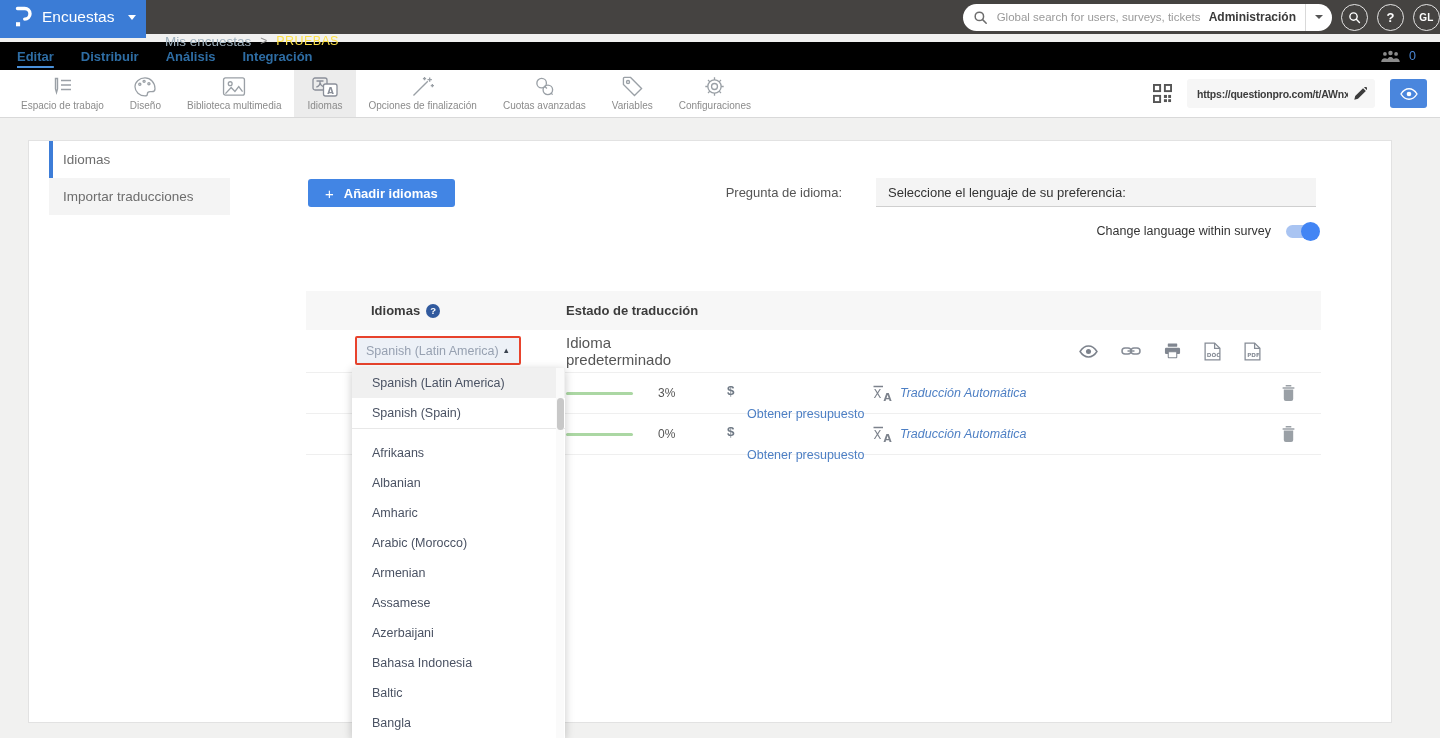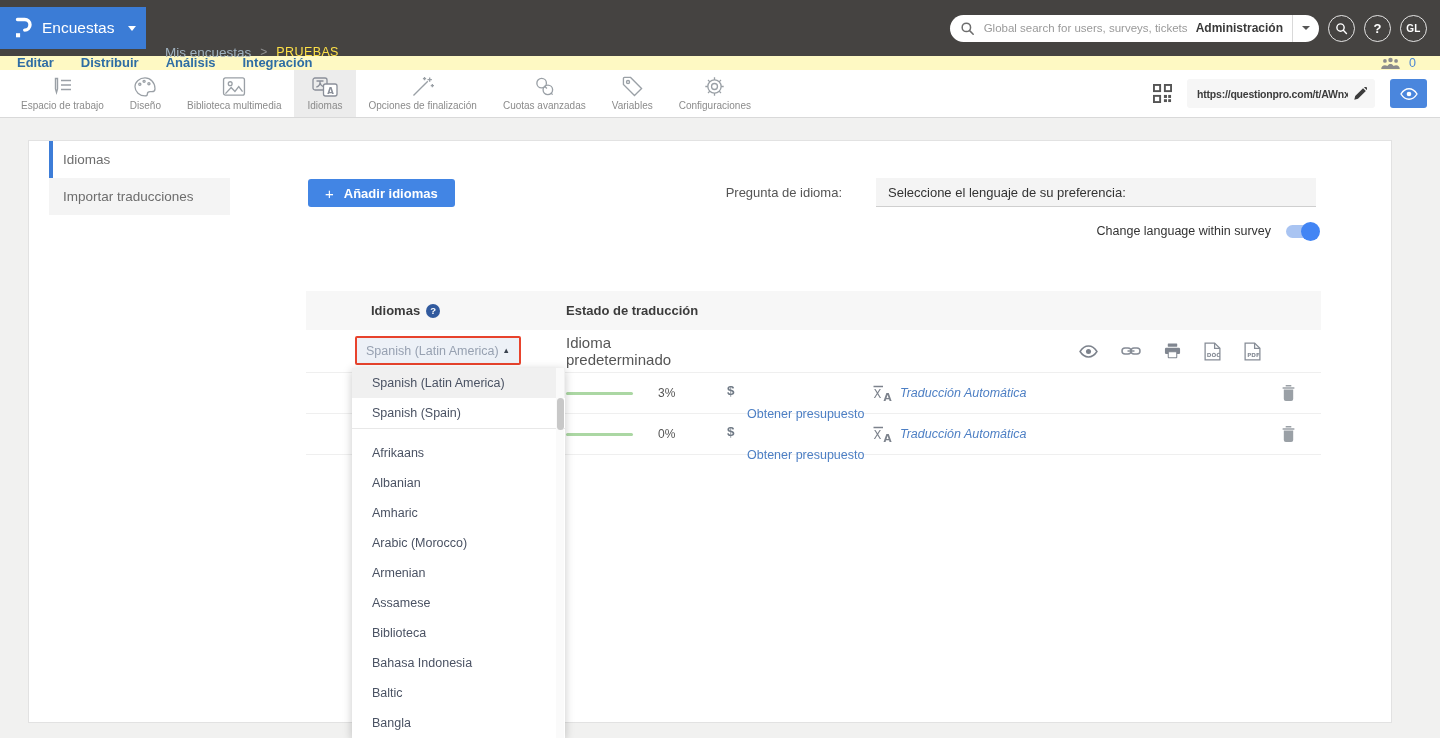--- a/index.html
+++ b/index.html
@@ -3,42 +3,42 @@
 <meta charset="utf-8">
 <style>
   html,body{margin:0;padding:0;}
   body{
     width:1440px;height:738px;position:relative;overflow:hidden;
     background:#f1f1f0;
     font-family:"Liberation Sans","DejaVu Sans",sans-serif;
     -webkit-font-smoothing:antialiased;
   }
   
-  .top-header{position:absolute;top:0;left:0;right:0;height:56px;background:#454341;display:flex;align-items:center;z-index:5;}
+  .top-header{position:absolute;top:0;left:0;right:0;height:34px;background:#454341;display:flex;align-items:center;z-index:5;}
   .logo-box{width:146px;height:42px;background:#3b7cd6;display:flex;align-items:center;gap:9px;padding-left:15px;box-sizing:border-box;cursor:pointer;}
   .product-name{color:#fff;font-size:15.5px;}
   .caret-down-white{width:0;height:0;border-left:4.5px solid transparent;border-right:4.5px solid transparent;border-top:5px solid #fff;margin-left:5px;}
   .breadcrumb{margin-left:19px;font-size:13.5px;display:flex;gap:9px;align-items:center;margin-top:48px;}
   .crumb-parent{color:#9eb0bd;}
   .crumb-sep{color:#8f8f8f;font-size:12px;}
   .crumb-current{color:#fde047;font-size:12.5px;letter-spacing:.4px;}
-  .header-right{margin-left:auto;display:flex;align-items:center;gap:9px;padding-right:13px;}
+  .header-right{margin-left:auto;display:flex;align-items:center;gap:9px;}
   .search-pill{background:#fff;border-radius:14px;height:27px;display:flex;align-items:center;overflow:hidden;}
   .search-pill .mag{margin:0 7px 0 10px;display:flex;}
   .search-input{border:none;outline:none;width:208px;font-size:11.5px;color:#333;font-family:inherit;background:transparent;}
   .search-input::placeholder{color:#9a9a9a;}
   .admin-label{font-size:12px;font-weight:bold;color:#3a3a3a;padding:0 9px 0 2px;white-space:nowrap;cursor:pointer;}
   .pill-divider{width:1px;height:27px;background:#d9d9d9;}
   .pill-caret{padding:0 9px;display:flex;align-items:center;cursor:pointer;}
   .caret-down-dark{width:0;height:0;border-left:4px solid transparent;border-right:4px solid transparent;border-top:4.5px solid #555;}
   .circle-btn{width:27px;height:27px;border-radius:50%;border:1.5px solid rgba(255,255,255,.85);box-sizing:border-box;display:flex;align-items:center;justify-content:center;color:#fff;cursor:pointer;}
   .circle-btn .q{font-size:13px;font-weight:bold;}
   .circle-btn .initials{font-size:10px;font-weight:bold;letter-spacing:.3px;}
   
-  .tab-bar{position:absolute;top:42px;left:0;right:0;height:28px;background:#fef9c3;display:flex;align-items:flex-end;padding-left:17px;}
+  .tab-bar{position:absolute;top:42px;left:0;right:0;height:28px;background:#000000;display:flex;align-items:center;padding-left:17px;}
   .tab-list{display:flex;gap:27px;align-items:center;}
   .tab{font-size:13px;font-weight:bold;color:#2e6da4;cursor:pointer;white-space:nowrap;}
   .tab.active{text-decoration:underline;text-decoration-color:#4a90d9;text-decoration-thickness:2px;text-underline-offset:5px;}
   .tab-bar-right{margin-left:auto;display:flex;align-items:center;gap:8px;padding-right:24px;}
   .collab-count{color:#4b86d4;font-size:12.5px;}
   
   .toolbar{position:absolute;top:70px;left:0;right:0;height:47px;background:#fff;border-bottom:1px solid #d9d9d9;display:flex;align-items:stretch;padding-left:8px;box-sizing:content-box;}
   .tool-item{display:flex;flex-direction:column;align-items:center;justify-content:center;padding:0 13px;gap:3px;cursor:pointer;}
   .tool-item.active{background:#ececec;}
   .tool-icon{height:21px;display:flex;align-items:center;}
@@ -403,20 +403,20 @@
   <div id="dd-items">
       <div class="dd-item selected">Spanish (Latin America)</div>
       <div class="dd-item">Spanish (Spain)</div>
       <div class="dd-divider"></div>
       <div class="dd-item">Afrikaans</div>
       <div class="dd-item">Albanian</div>
       <div class="dd-item">Amharic</div>
       <div class="dd-item">Arabic (Morocco)</div>
       <div class="dd-item">Armenian</div>
       <div class="dd-item">Assamese</div>
-      <div class="dd-item">Biblioteca</div>
+      <div class="dd-item">Azerbaijani</div>
       <div class="dd-item">Bahasa Indonesia</div>
       <div class="dd-item">Baltic</div>
       <div class="dd-item">Bangla</div>
     </div>
   <div class="dd-track"></div>
   <div class="dd-thumb"></div>
 </div>
 
 </body></html>

